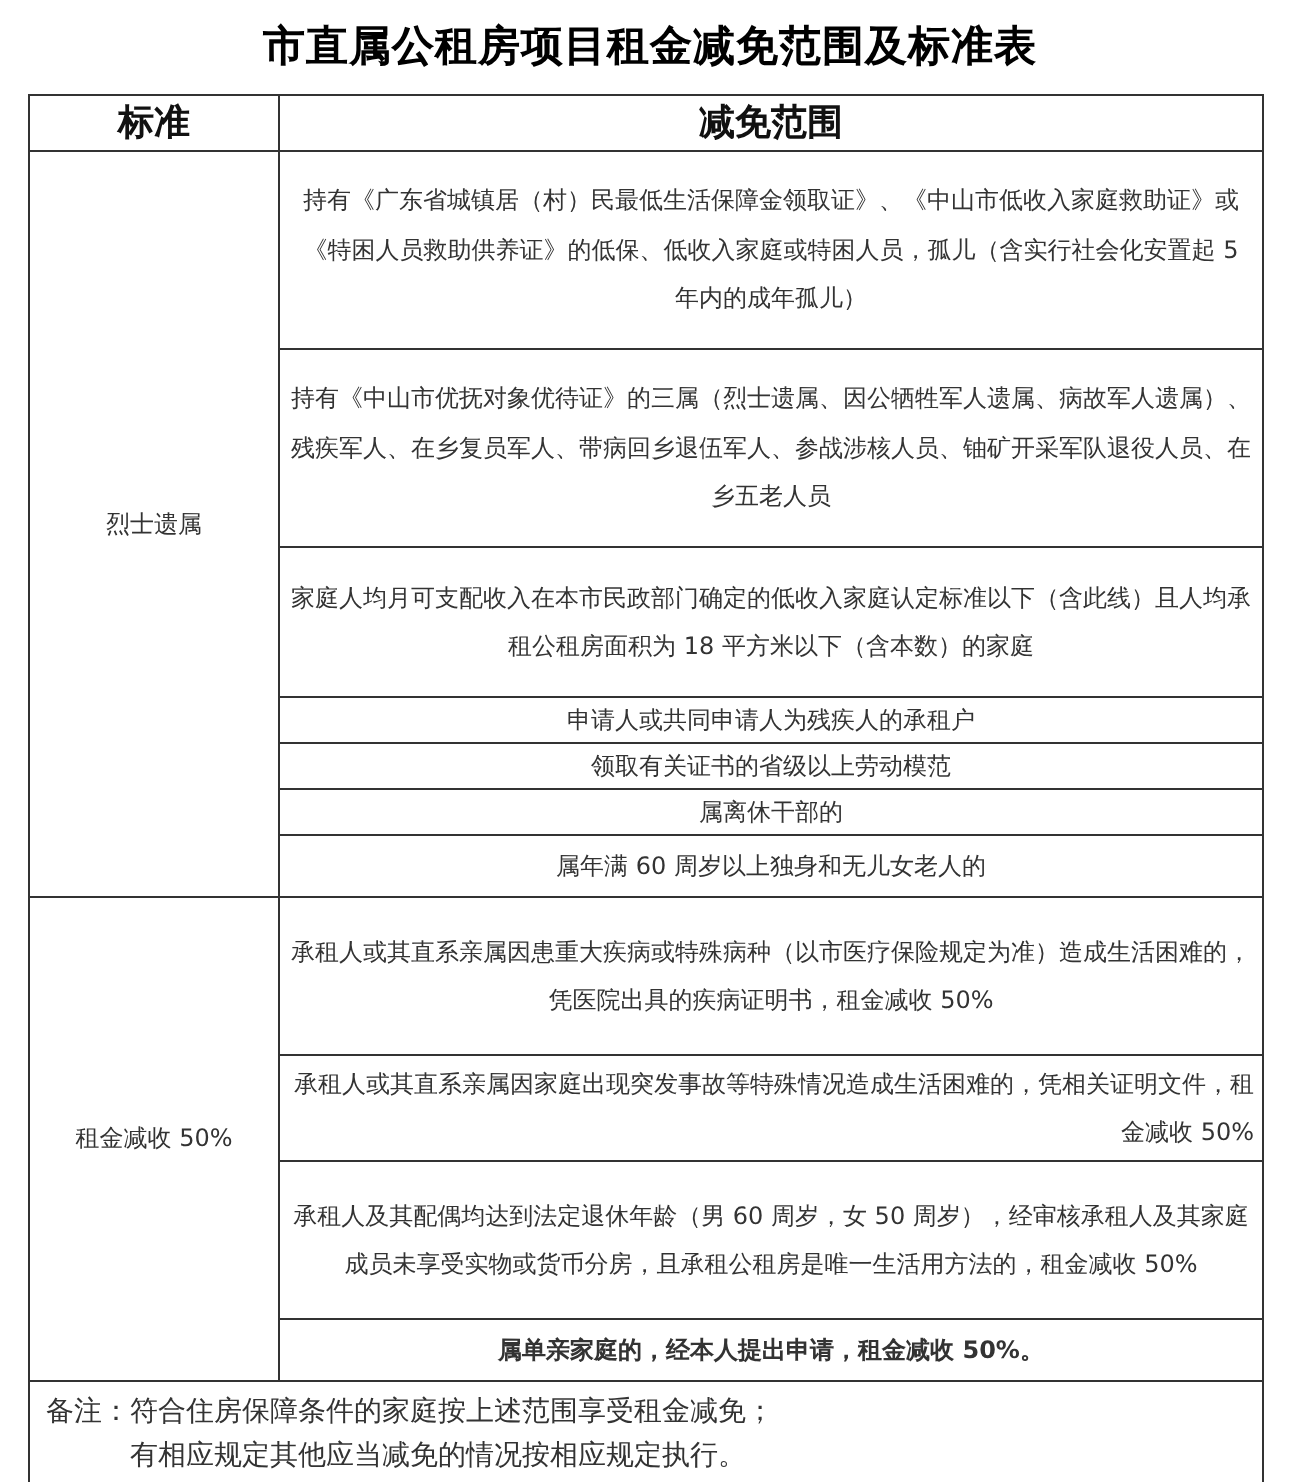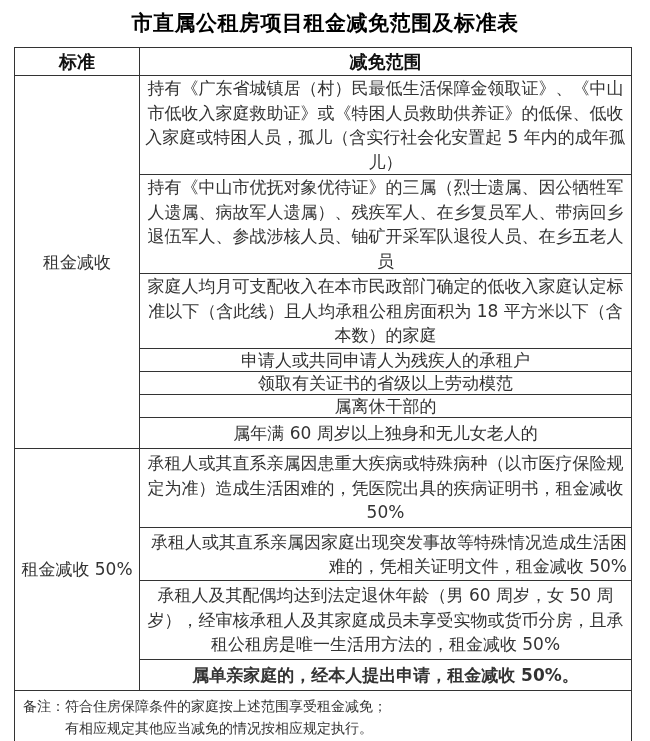--- a/index.html
+++ b/index.html
@@ -33,21 +33,21 @@
       top: 47px;
       width: 617px;
       border-collapse: collapse;
       table-layout: fixed;
     }
     table.policy-table td, table.policy-table th {
       border: 1.5px solid #333;
       padding: 0 4px;
       text-align: center;
       vertical-align: middle;
-      font-size: 17px;
+      font-size: 12px;
       line-height: 24.5px;
       color: #333;
       font-weight: normal;
     }
     table.policy-table th {
       font-size: 18px;
       font-weight: bold;
       color: #111;
       height: 27px;
       line-height: 27px;
@@ -93,21 +93,21 @@
       <col class="c2">
     </colgroup>
   <thead>
     <tr>
       <th>标准</th>
       <th>减免范围</th>
     </tr>
   </thead>
   <tbody>
     <tr class="r1">
-      <td class="cat-cell" rowspan="7">租金减收</td>
+      <td class="cat-cell" rowspan="7">烈士遗属</td>
       <td class="scope">持有《广东省城镇居（村）民最低生活保障金领取证》、《中山市低收入家庭救助证》或《特困人员救助供养证》的低保、低收入家庭或特困人员，孤儿（含实行社会化安置起 5 年内的成年孤儿）</td>
     </tr>
     <tr class="r2">
       <td class="scope">持有《中山市优抚对象优待证》的三属（烈士遗属、因公牺牲军人遗属、病故军人遗属）、残疾军人、在乡复员军人、带病回乡退伍军人、参战涉核人员、铀矿开采军队退役人员、在乡五老人员</td>
     </tr>
     <tr class="r3">
       <td class="scope">家庭人均月可支配收入在本市民政部门确定的低收入家庭认定标准以下（含此线）且人均承租公租房面积为 18 平方米以下（含本数）的家庭</td>
     </tr>
     <tr class="r4">
       <td class="scope">申请人或共同申请人为残疾人的承租户</td>

